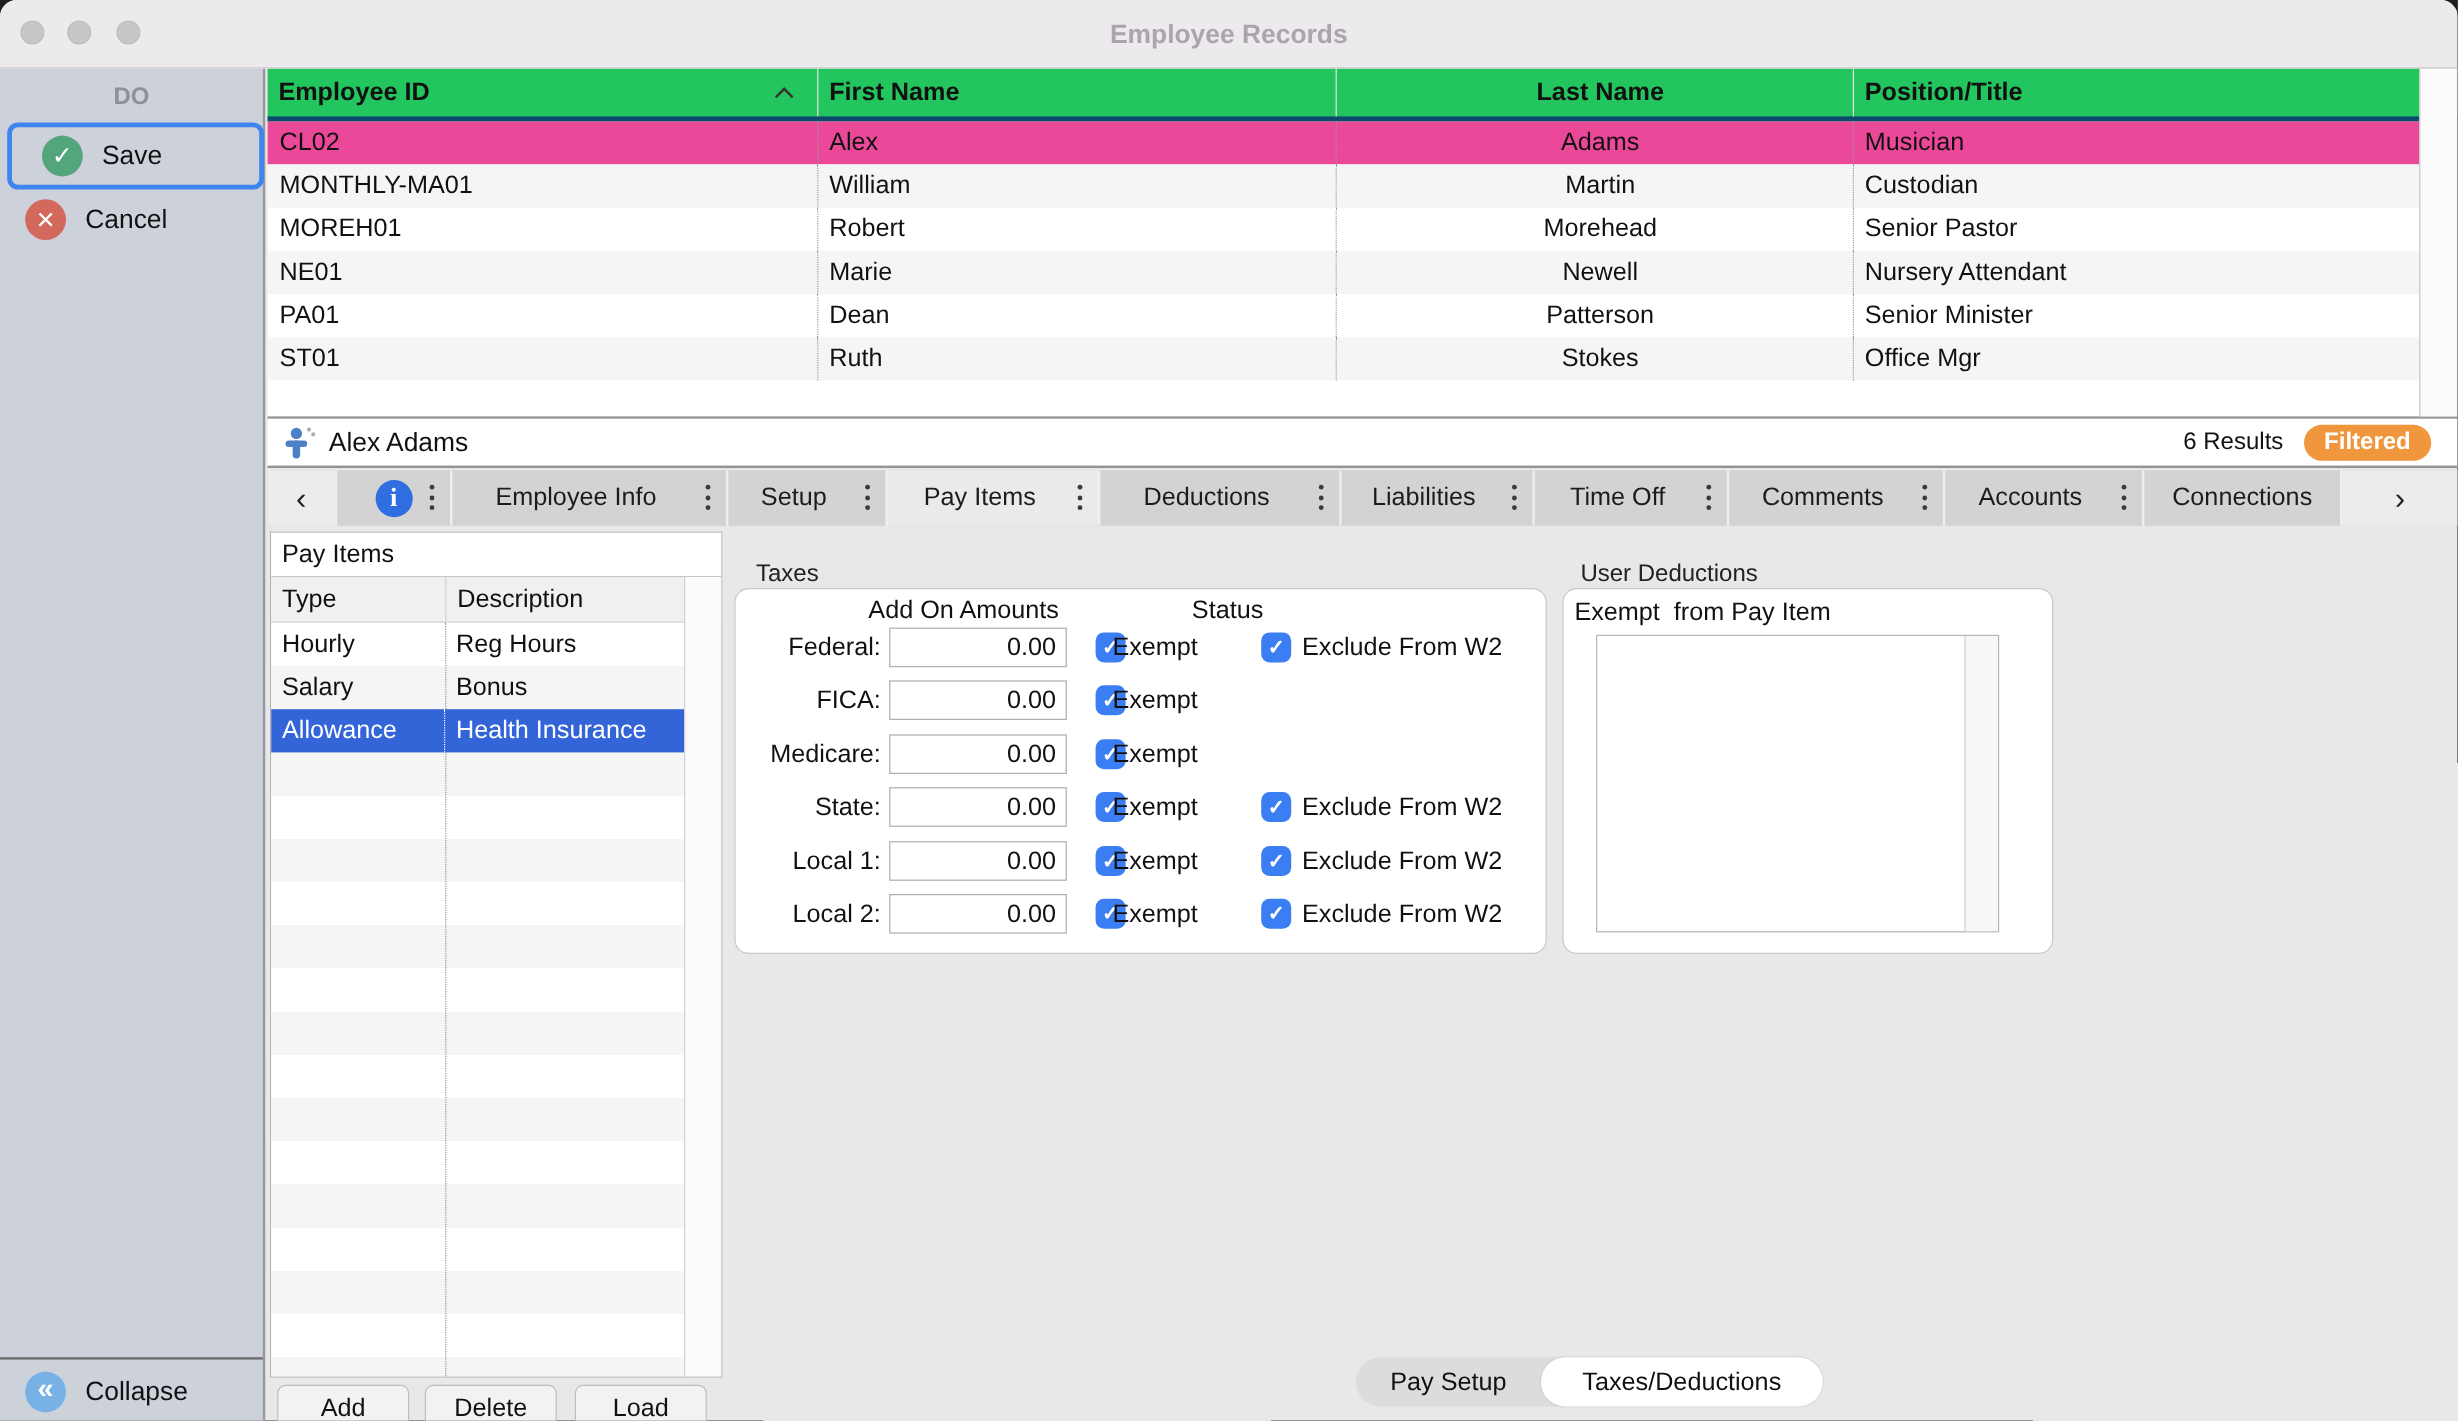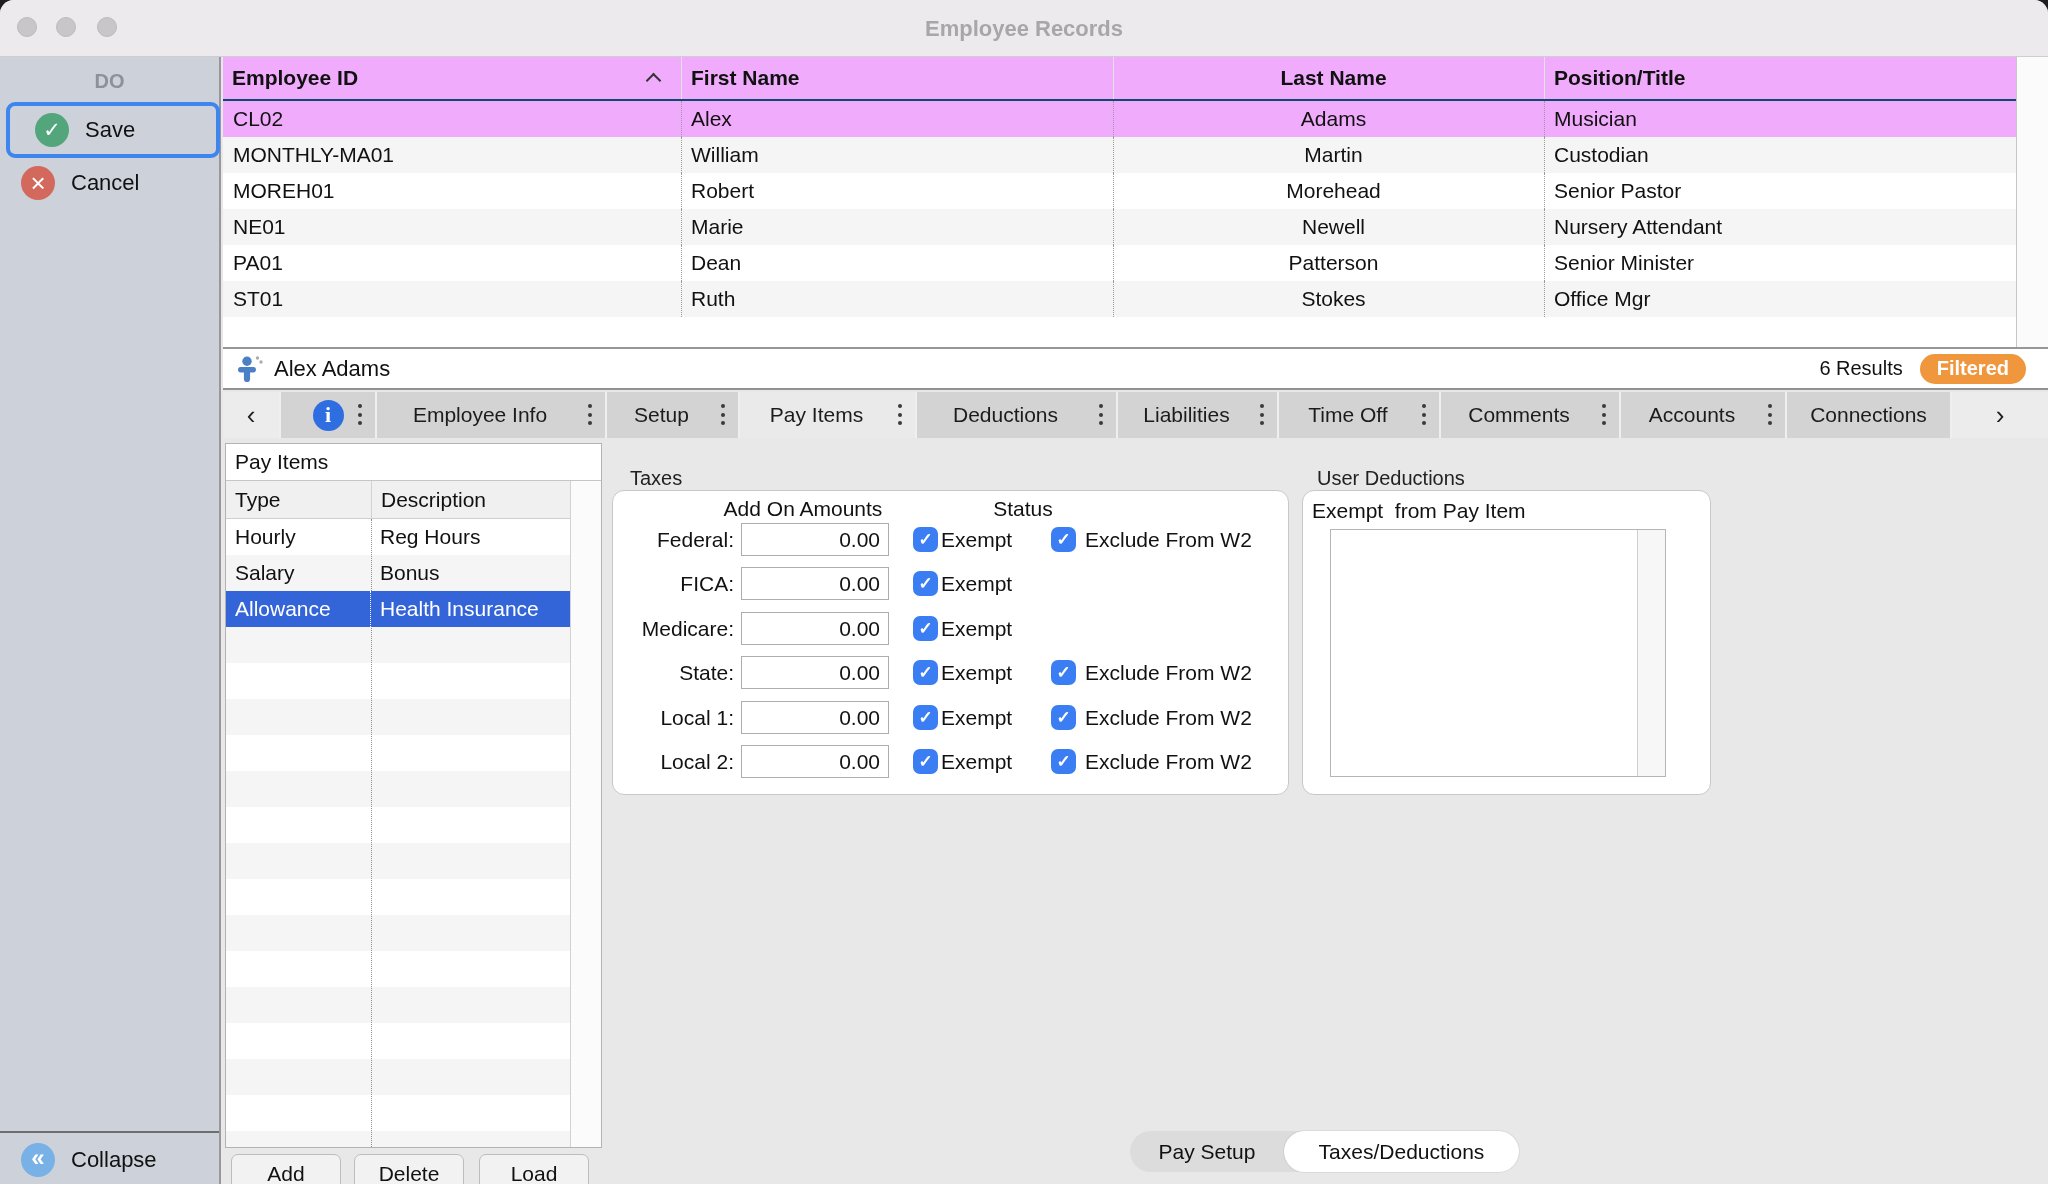--- a/index.html
+++ b/index.html
@@ -31,31 +31,31 @@
   .c-green { background:#53a57c; } .c-green::after { content:"\2713"; font-weight:400; }
   .c-red   { background:#d3695d; } .c-red::after { content:"\00d7"; font-size:26px; font-weight:400; }
   .c-blue  { background:#78b1e6; } .c-blue::after { content:"\00ab"; font-size:24px; padding-bottom:4px; }
   .side-label { font-size:22px; color:#111; }
   .collapse-divider { position:absolute; left:0; right:0; top:1074px; height:2px; background:#6e6e70; }
 
   
   .main { position:absolute; left:223px; top:57px; right:0; bottom:0; }
 
   
-  .etable-header { position:absolute; top:0; left:0; right:0; height:44px; background:#f0abfc;
-                   border-bottom:2px solid #0c4a6e; display:flex; z-index:2; }
+  .etable-header { position:absolute; top:0; left:0; right:0; height:44px; background:#22c55e;
+                   border-bottom:4px solid #0c4a6e; display:flex; z-index:2; }
   .eh-cell { display:flex; align-items:center; padding-left:9px; font-size:21px; font-weight:700;
              color:#111; border-left:1px solid #e4e3e4; position:relative; }
   .eh-cell:first-child { border-left:none; }
   .sort-caret { position:absolute; right:22px; top:18px; width:11px; height:11px;
                 border-left:2px solid #333; border-top:2px solid #333; transform:rotate(45deg); }
   .etable-body { position:absolute; top:44px; left:0; width:1795px; height:246px; background:#fff; }
   .erow { display:flex; height:36px; }
   .erow.alt { background:#f5f5f6; }
-  .erow.sel { background:#f0abfc; }
+  .erow.sel { background:#ec4899; }
   .ecell { display:flex; align-items:center; padding-left:9px; font-size:21px; color:#111;
            border-left:1px solid transparent; overflow:hidden; white-space:nowrap; }
   .ecell + .ecell { border-left:1px dotted #9a9a9a; }
   .cw0 { width:458px; } .cw1 { width:432px; } .cw2 { width:431px;justify-content:center; } .cw3 { width:474px; }
   .etable-scrollcol { position:absolute; top:0; right:0; width:32px; height:290px;
                       background:#fbfbfb; border-left:1px solid #c6c6c6; z-index:3; }
   .etable-bottom { position:absolute; top:290px; left:0; right:0; height:2px; background:#979797; }
 
   
   .banner { position:absolute; top:292px; left:0; right:0; height:41px; background:#fff;
@@ -122,21 +122,21 @@
   .tx-row { position:absolute; left:0; right:0; height:33px; }
   .tx-label { position:absolute; left:0; width:121px; text-align:right; line-height:33px;
               font-size:21px; color:#111;padding-left:20px; }
   .tx-input { position:absolute; left:128px; width:148px; height:33px; border:1px solid #adadad;
               background:#fff; font-size:21px; text-align:right; padding-right:8px; color:#111; }
   .chk { position:absolute; top:4px; width:25px; height:25px; border-radius:7px; background:#3b7df2;
          display:flex; align-items:center; justify-content:center; }
   .chk::after { content:"\2713"; color:#fff; font-size:17px; font-weight:700; }
   .chk.pos1 { left:300px; } .chk.pos2 { left:438px; }
   .chk-label { position:absolute; line-height:33px; font-size:21px; color:#111; white-space:nowrap; }
-  .cl1 { left:328px; } .cl2 { left:472px; }
+  .cl1 { left:314px; } .cl2 { left:472px; }
   .ud-inner-label { position:absolute; left:9px; top:8px; font-size:21px; color:#111; white-space:pre; }
   .ud-list { position:absolute; left:27px; top:38px; width:336px; height:248px;
              border:1px solid #b5b5b5; background:#fff; }
   .ud-list-scroll { position:absolute; top:0; right:0; bottom:0; width:28px; background:#f7f7f7;
                     border-left:1px solid #cfcfcf; }
 
   
   .segmented { position:absolute; left:907px; top:1074px; width:389px; height:41px;
                border-radius:21px; background:#dcdcdc; display:flex; }
   .seg { display:flex; align-items:center; justify-content:center; font-size:21px; color:#111; }

